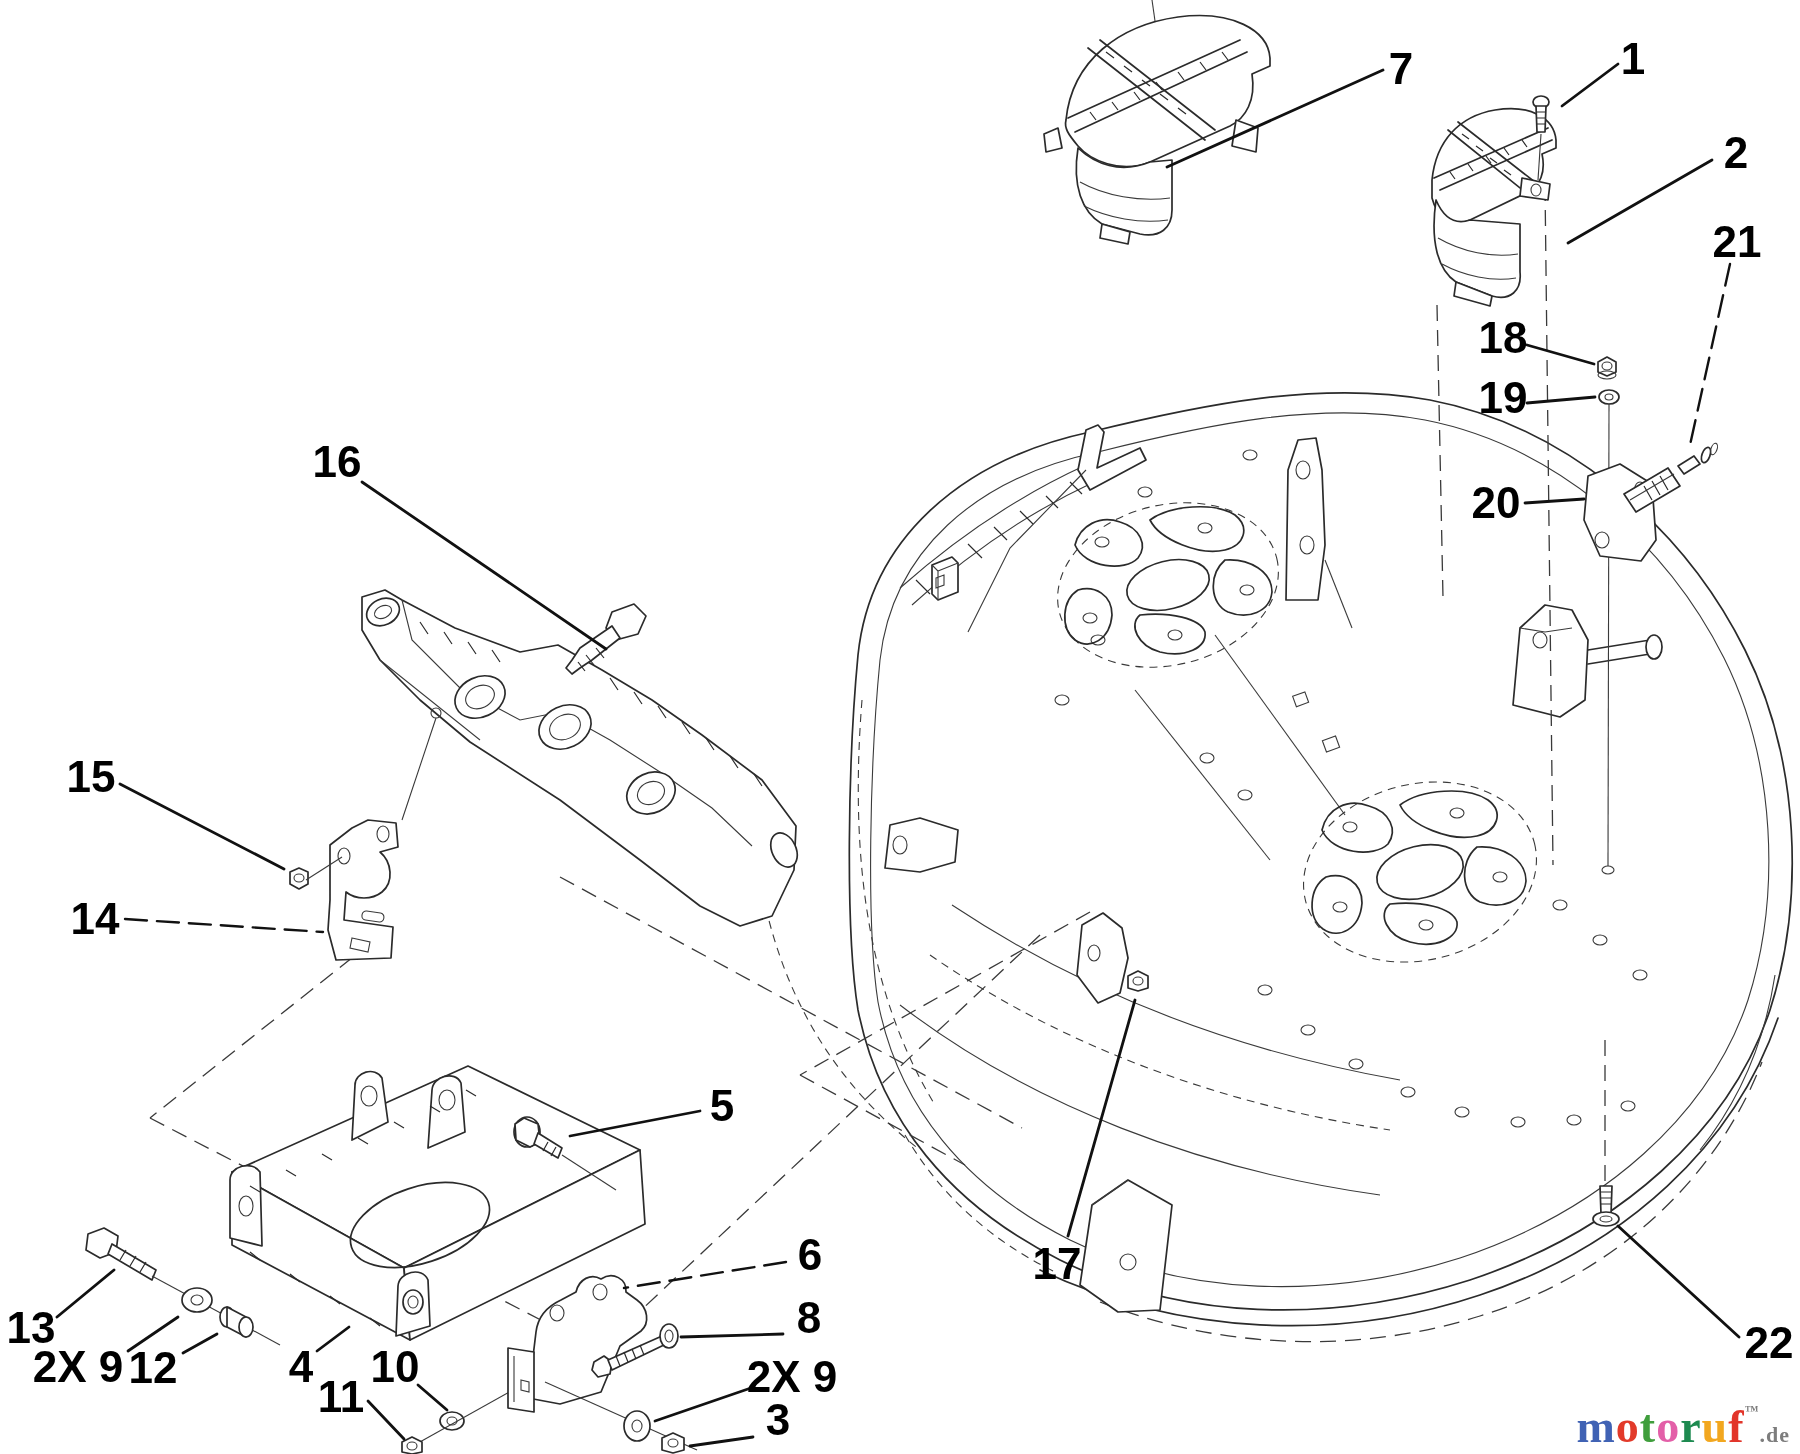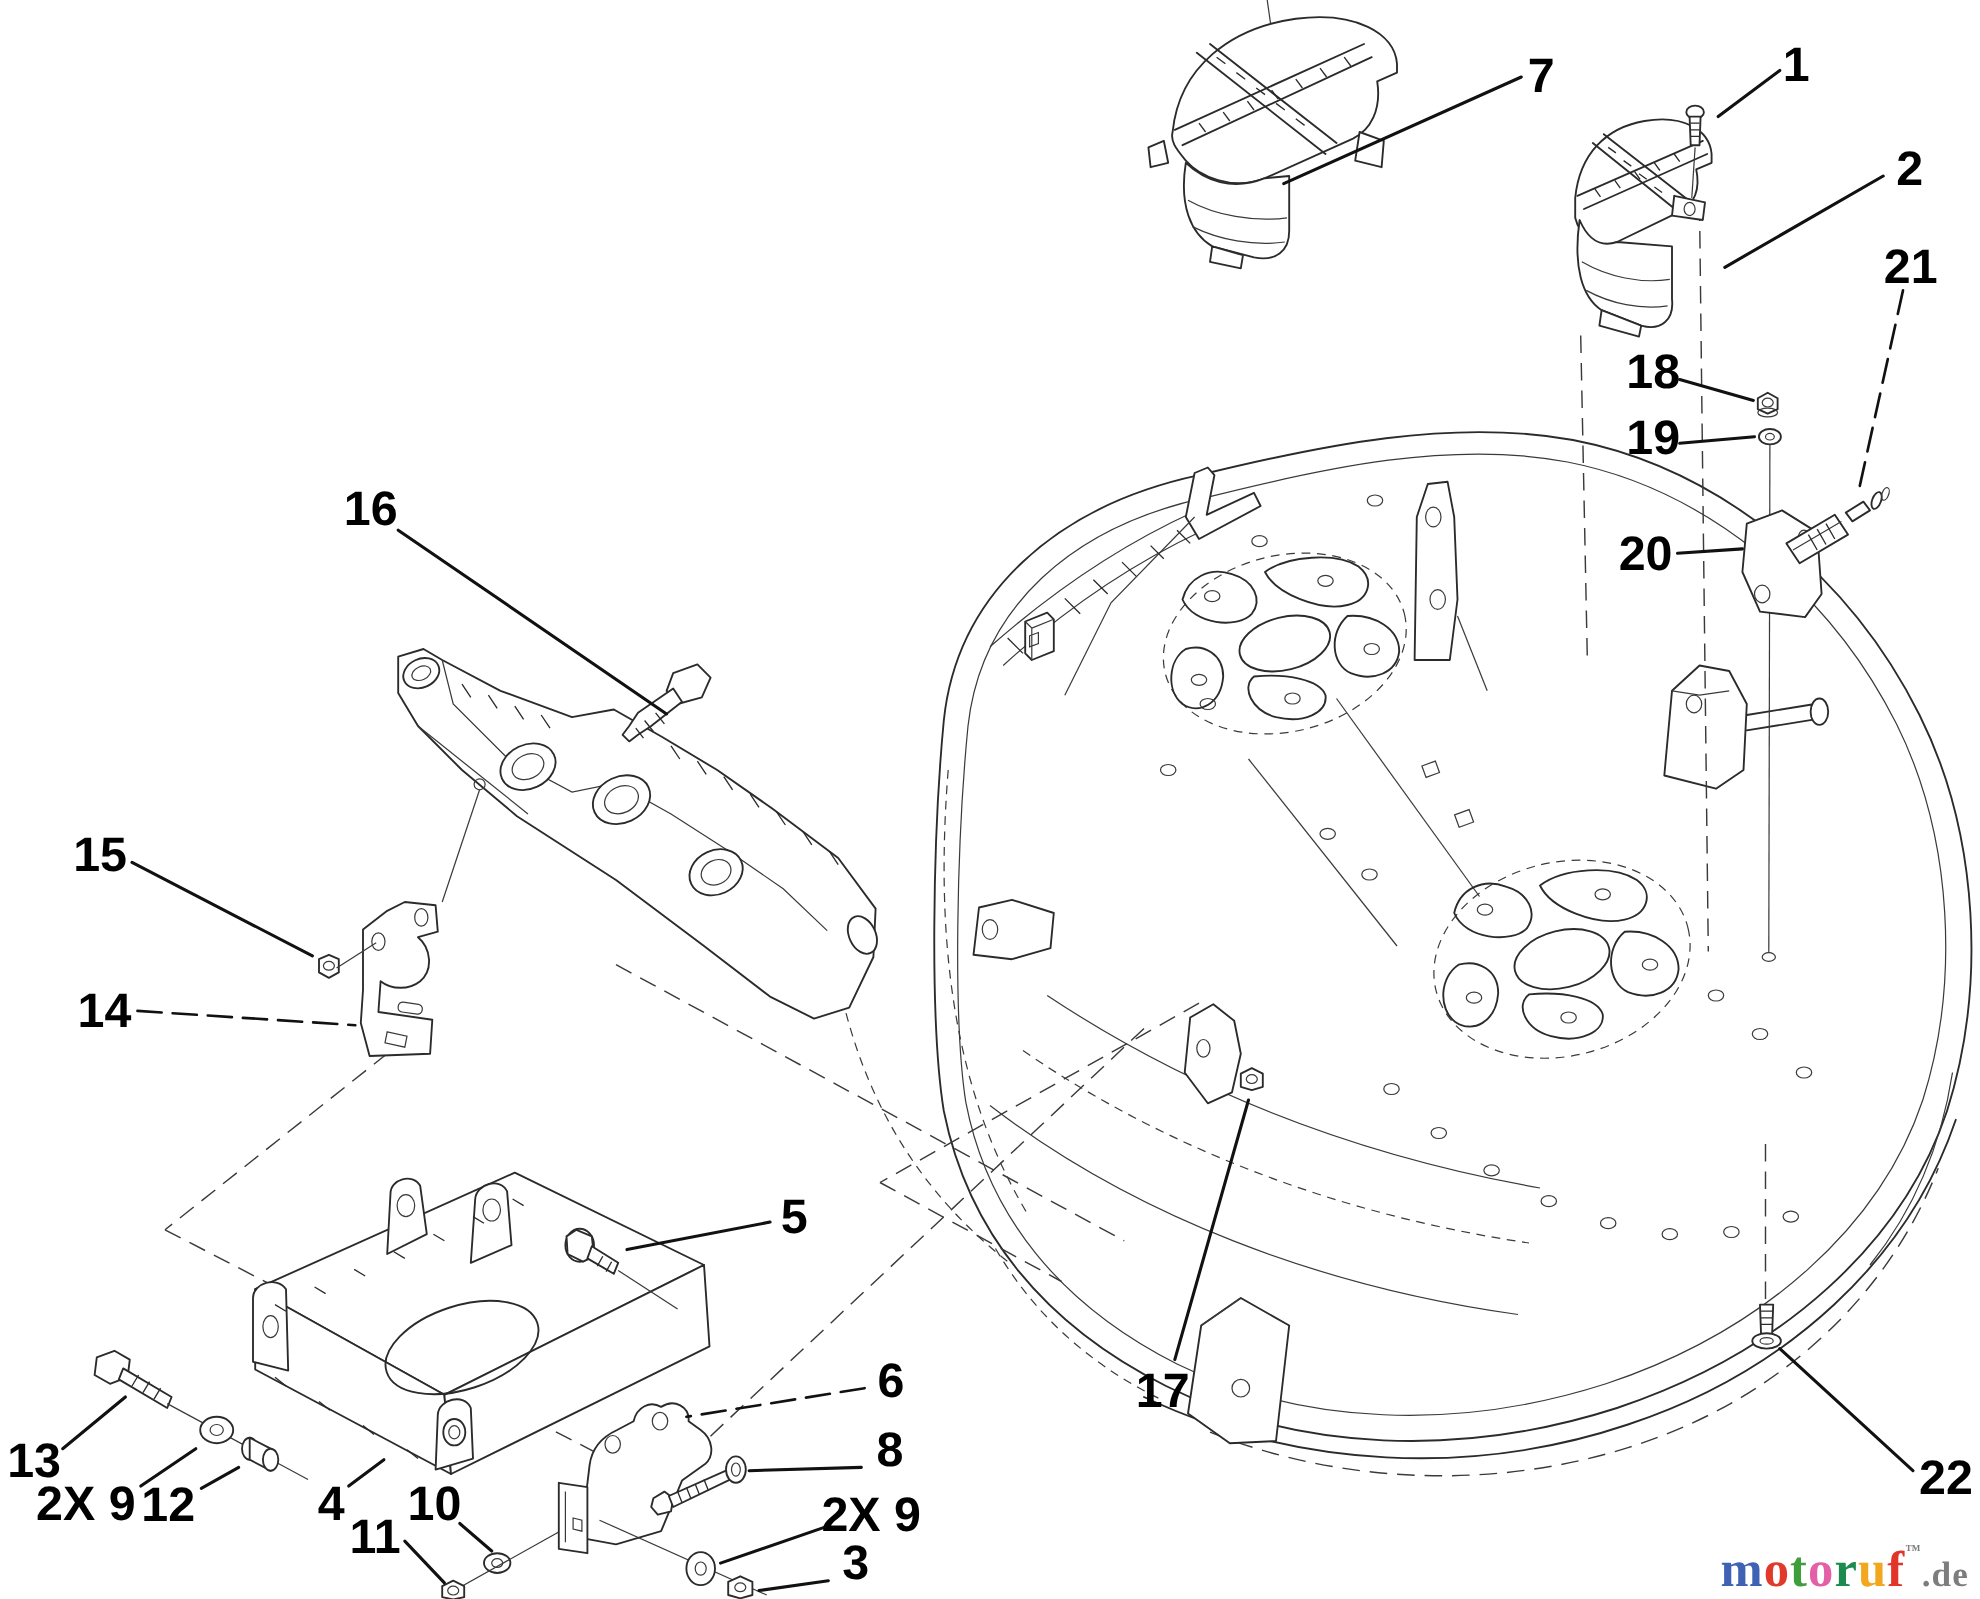--- a/index.html
+++ b/index.html
@@ -13,21 +13,21 @@
   .dash{stroke:#3a3a3a;stroke-width:1.3;fill:none;stroke-dasharray:16 9;}
   .dashs{stroke:#3a3a3a;stroke-width:1.1;fill:none;stroke-dasharray:8 6;}
   .leader{stroke:#111;stroke-width:2.8;fill:none;stroke-linecap:round;}
   .leaderd{stroke:#111;stroke-width:2.4;fill:none;stroke-linecap:round;stroke-dasharray:22 10;}
   .callout{font-family:"Liberation Sans",sans-serif;font-size:44px;font-weight:700;fill:#000;}
   .hatch{stroke:#2b2b2b;stroke-width:1.2;fill:none;}
   .watermark{position:absolute;right:10px;bottom:4px;
              font-family:"Liberation Serif",serif;font-weight:700;font-size:46px;
              letter-spacing:1px;line-height:1;}
   .watermark .tm{font-size:14px;vertical-align:top;}
-  .watermark .suffix{font-size:32px;font-weight:700;}
+  .watermark .suffix{font-size:22px;font-weight:700;}
 </style>
 </head>
 <body>
 
 <div class="page">
 <svg width="1800" height="1454" viewBox="0 0 1800 1454">
 
   <g>
 
     <path class="ln" d="M858,655 C870,540 960,460 1090,432 C1200,405 1320,380 1430,400

